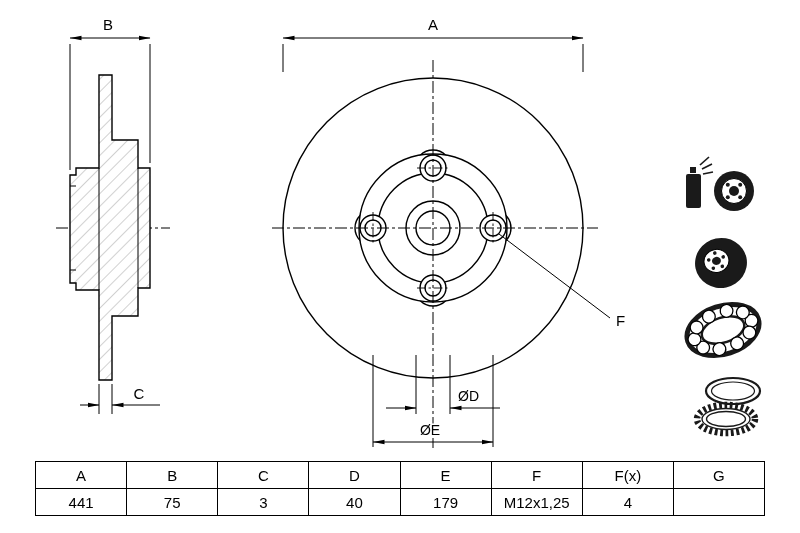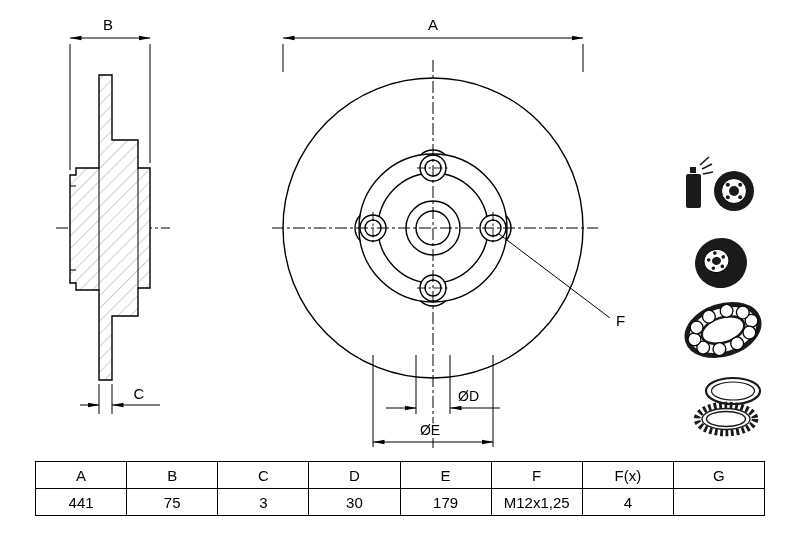--- a/index.html
+++ b/index.html
@@ -188,20 +188,20 @@
       <td>D</td>
       <td>E</td>
       <td>F</td>
       <td>F(x)</td>
       <td>G</td>
     </tr>
     <tr>
       <td>441</td>
       <td>75</td>
       <td>3</td>
-      <td>30</td>
+      <td>40</td>
       <td>179</td>
       <td>M12x1,25</td>
       <td>4</td>
       <td></td>
     </tr>
   </tbody>
 </table>
 
 </body></html>

